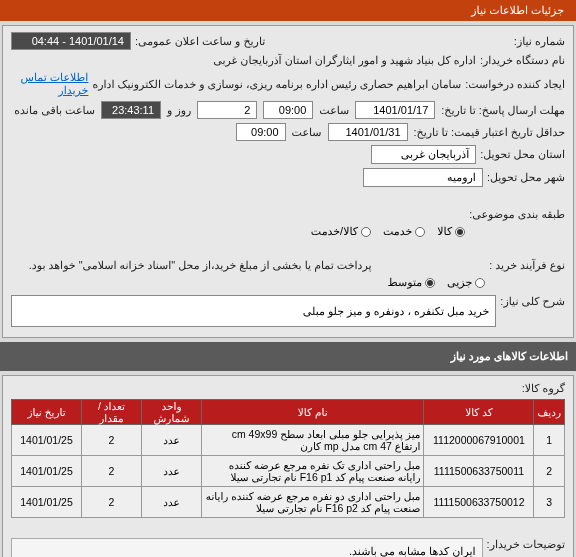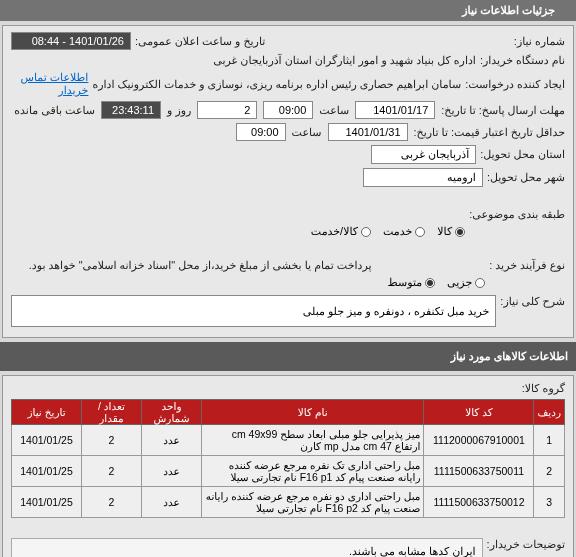--- a/index.html
+++ b/index.html
@@ -1,17 +1,17 @@
 <!DOCTYPE html>
 <html dir="rtl" lang="fa"><head>
   <meta charset="utf-8">
   <style>
     * { box-sizing: border-box; margin: 0; padding: 0; }
     body { font-family: Tahoma, Arial, sans-serif; font-size: 11px; background: #d9d9d9; width: 576px; height: 557px; overflow: hidden; direction: rtl; }
-    .title-bar { background: #737373; color: #fff; padding: 4px 21px; font-weight: bold; }
+    .title-bar { background: #c2410c; color: #fff; padding: 4px 12px; font-weight: normal; }
     .panel { background: #e8e8e8; border: 1px solid #999; margin: 4px 2px; padding: 0; }
     .form-body { padding: 6px 8px; }
     .row { display: flex; align-items: center; margin-bottom: 4px; gap: 4px; }
     .label { color: #222; white-space: nowrap; font-size: 11px; }
     .input-box { background: #fff; border: 1px solid #888; padding: 2px 6px; font-size: 11px; min-height: 18px; display: inline-flex; align-items: center; }
     .dark-box { background: #4a4a4a; color: #fff; }
     .link { color: #0066cc; text-decoration: underline; cursor: pointer; }
     .section-title { background: #5a5a5a; color: #fff; padding: 8px 8px; font-weight: bold; }
     .radio-group { display: flex; gap: 12px; align-items: center; }
     .radio-item { display: flex; align-items: center; gap: 3px; margin-top: 34px; }
@@ -31,21 +31,21 @@
 
 <div class="title-bar">جزئیات اطلاعات نیاز</div>
 
 <div class="panel">
   <div class="form-body">
 
     <div class="row">
       <span class="label">شماره نیاز:</span>
       <span class="flex1"></span>
       <span class="label">تاریخ و ساعت اعلان عمومی:</span>
-      <span class="input-box dark-box" style="width:120px">1401/01/26 - 08:44</span>
+      <span class="input-box dark-box" style="width:120px">1401/01/14 - 04:44</span>
     </div>
 
     <div class="row">
       <span class="label">نام دستگاه خریدار:</span>
       <span class="label">اداره کل بنیاد شهید و امور ایثارگران استان آذربایجان غربی</span>
     </div>
 
     <div class="row">
       <span class="label">ایجاد کننده درخواست:</span>
       <span class="label">سامان ابراهیم حصاری رئیس اداره برنامه ریزی، نوسازی و خدمات الکترونیک اداره</span>

